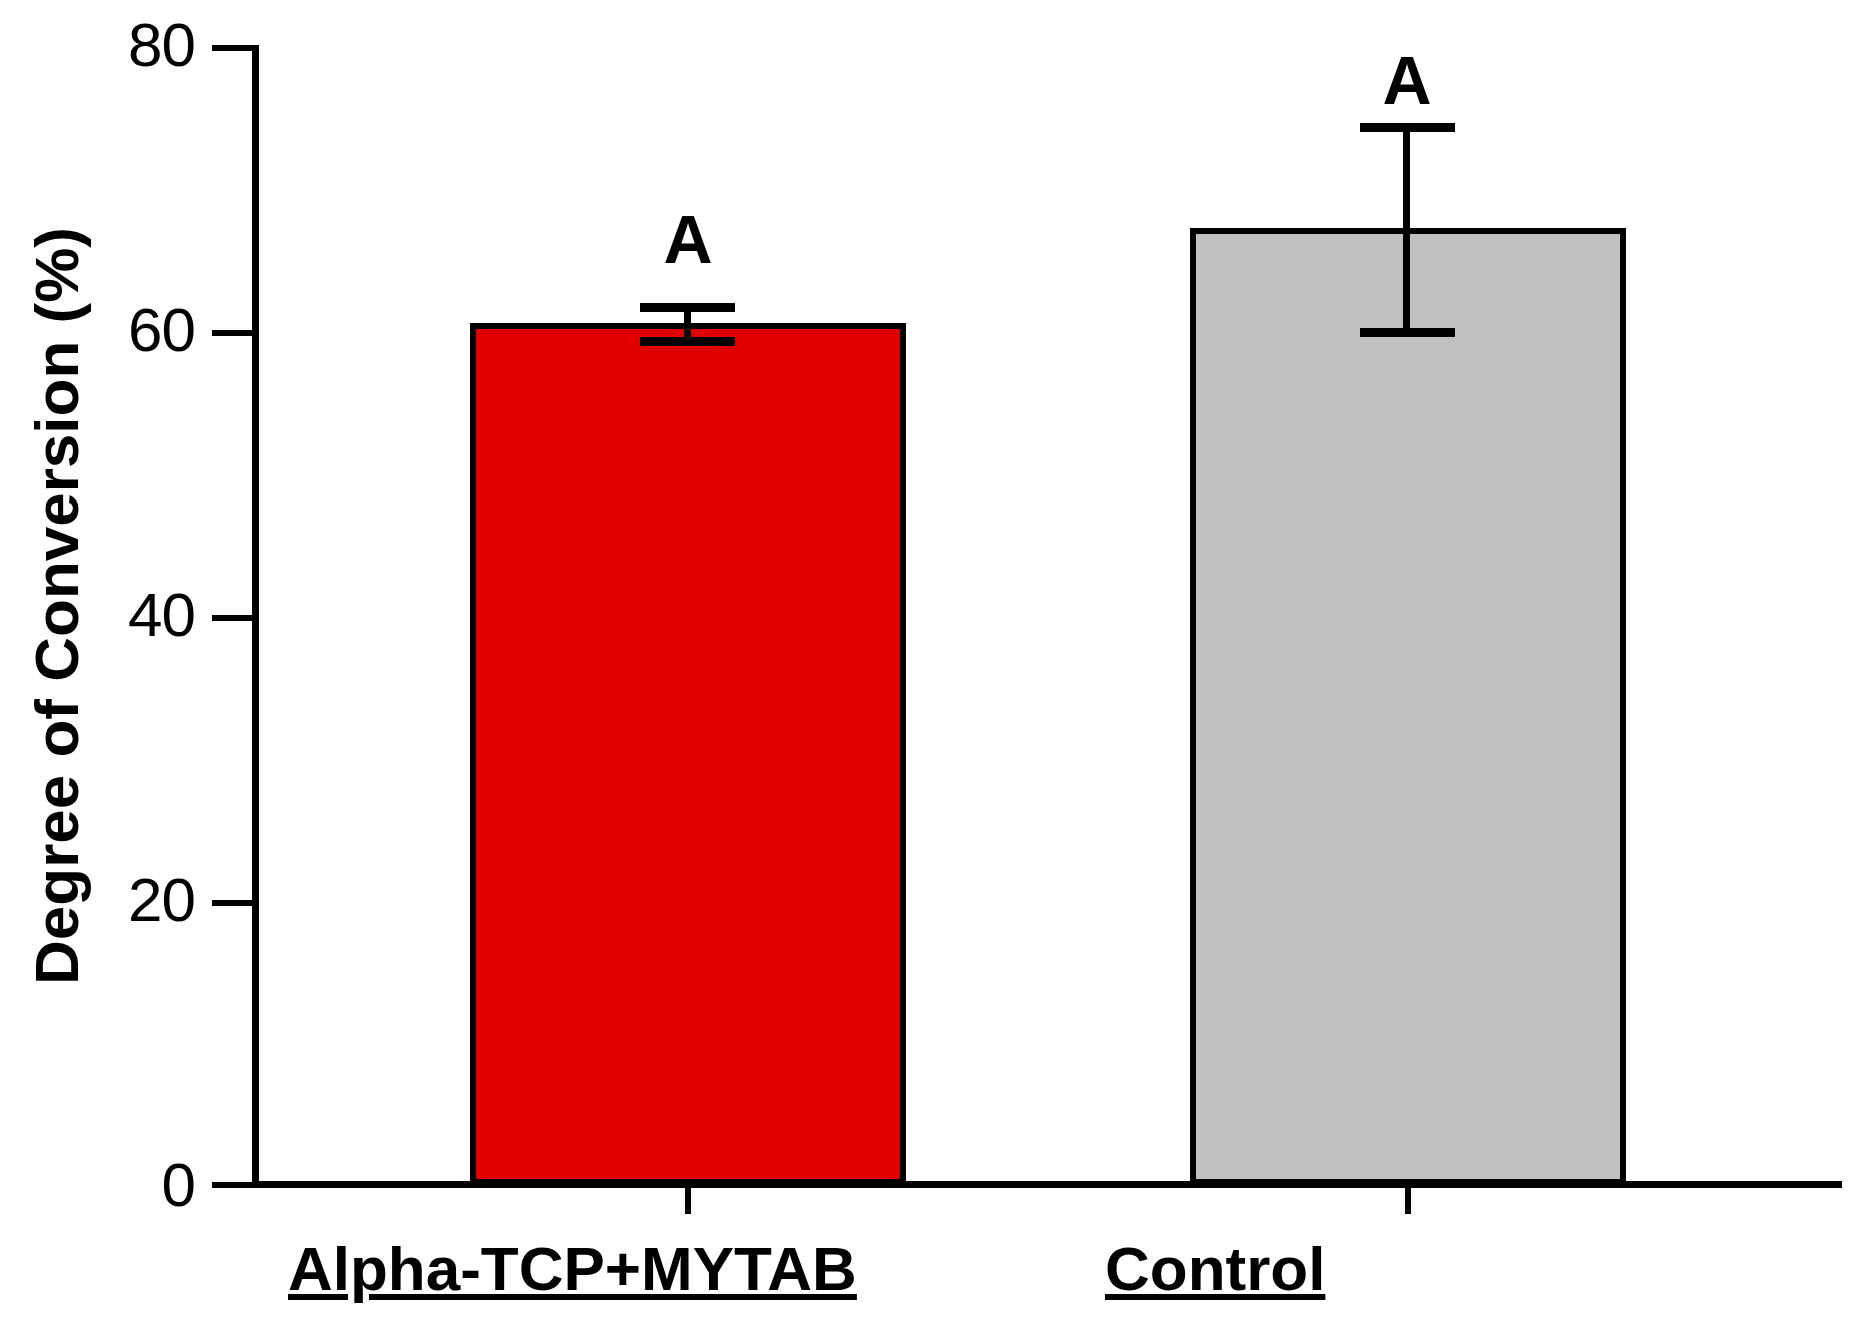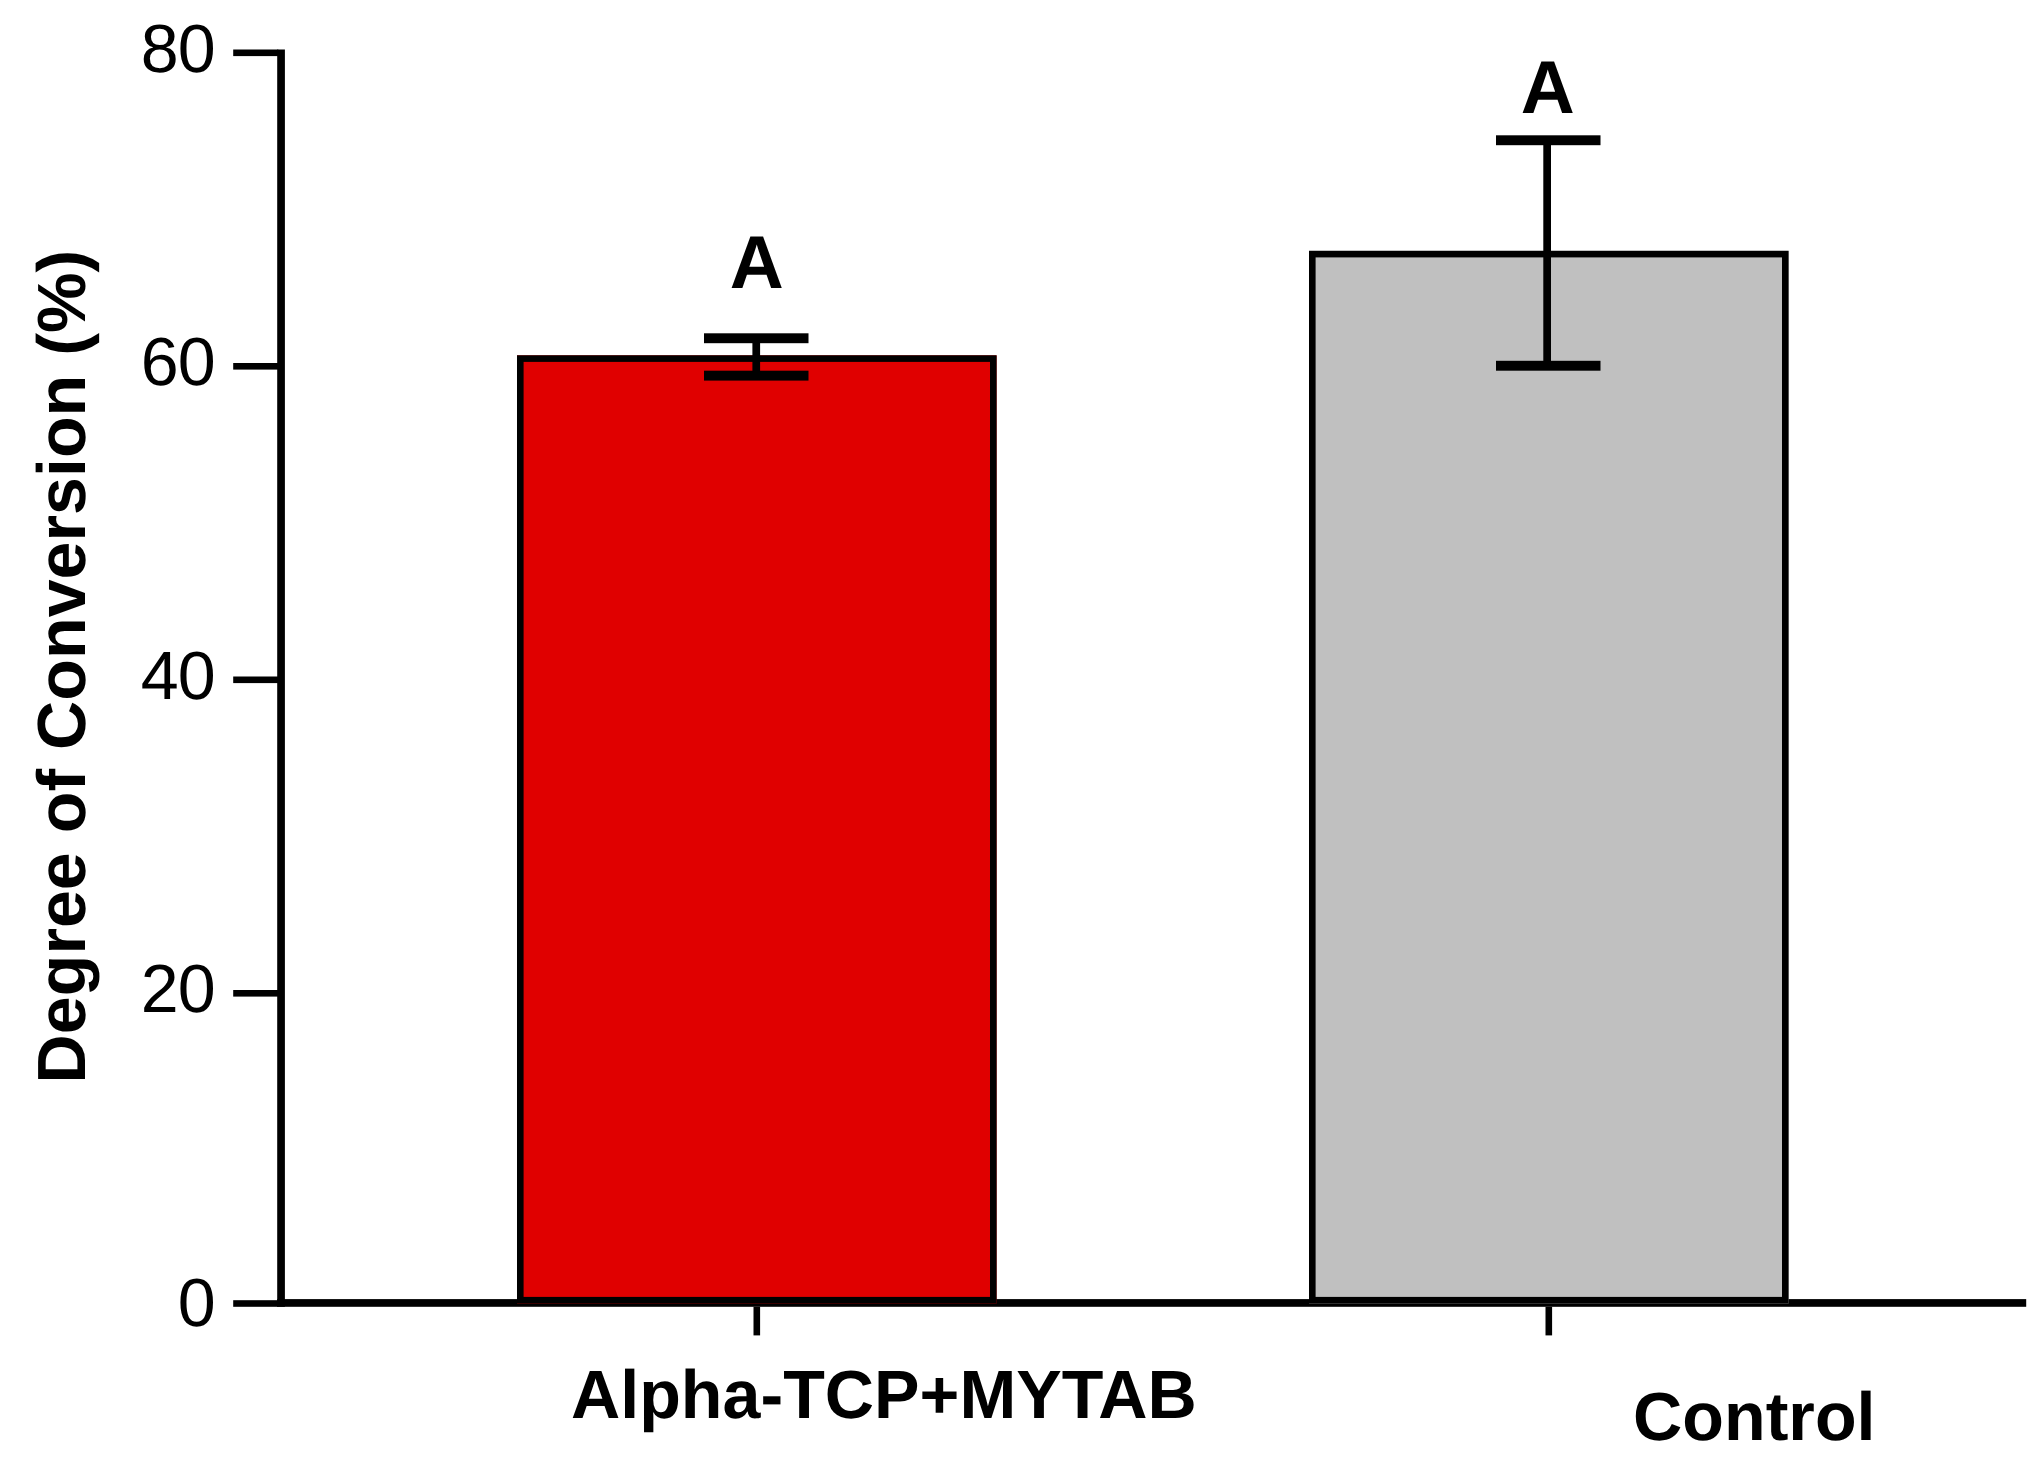--- a/index.html
+++ b/index.html
@@ -89,23 +89,24 @@
     text-align: center;
     line-height: 1;
   }
 
   .x-axis-label {
     position: absolute;
     top: 1238px;
     font-size: 62px;
     font-weight: bold;
     color: #000000;
-    text-align: right;
+    text-align: left;
     line-height: 1;
     white-space: nowrap;
+    text-decoration: underline;
   }
 
   #y-axis-title {
     position: absolute;
     left: -393px;
     top: 575px;
     width: 900px;
     transform: rotate(-90deg);
     transform-origin: center center;
     font-size: 62px;
@@ -151,15 +152,15 @@
   <div class="errorbar-stem" style="left: 1403px; top: 126px; height: 210px;"></div>
   <div class="errorbar-cap" style="left: 1360px; top: 123px; width: 95px;"></div>
   <div class="errorbar-cap" style="left: 1360px; top: 328px; width: 95px;"></div>
 
   <div class="sig-letter" style="left: 1307px; top: 46px; width: 200px;">A</div>
 
   <div class="x-tick" style="left: 685px;"></div>
   <div class="x-tick" style="left: 1405px;"></div>
 
   <div class="x-axis-label" style="left: 288px; width: 800px;">Alpha-TCP+MYTAB</div>
-  <div class="x-axis-label" style="left: 1105px; width: 600px; margin-top: 20px;">Control</div>
+  <div class="x-axis-label" style="left: 1105px; width: 600px;">Control</div>
 
 </div>
 
 </body></html>

